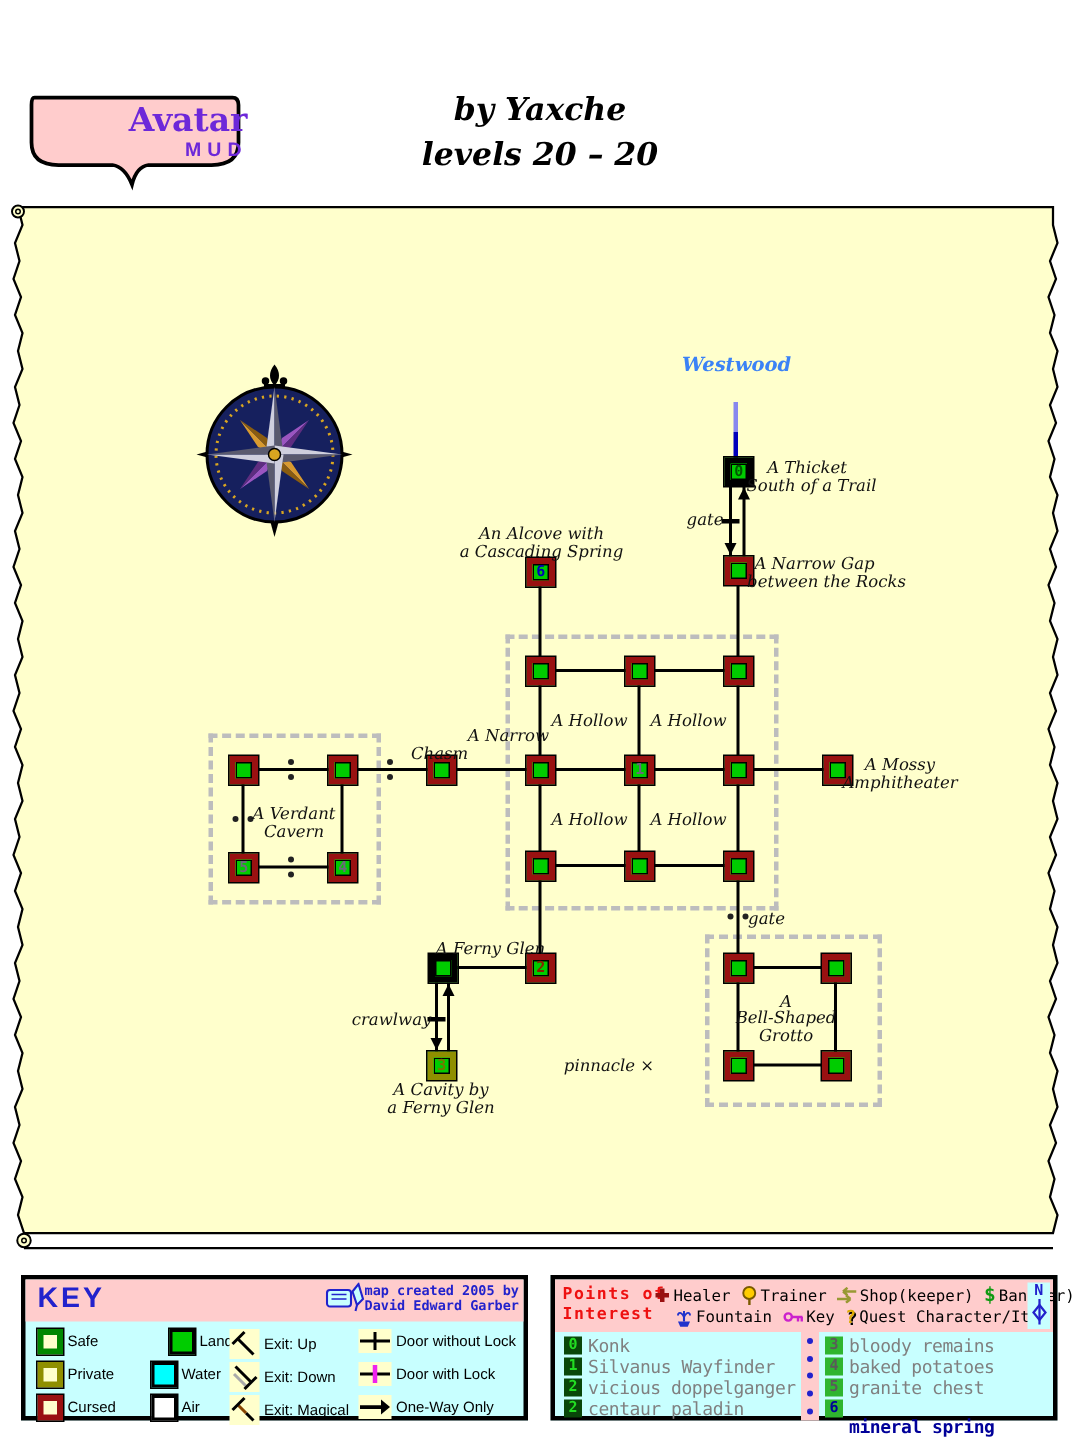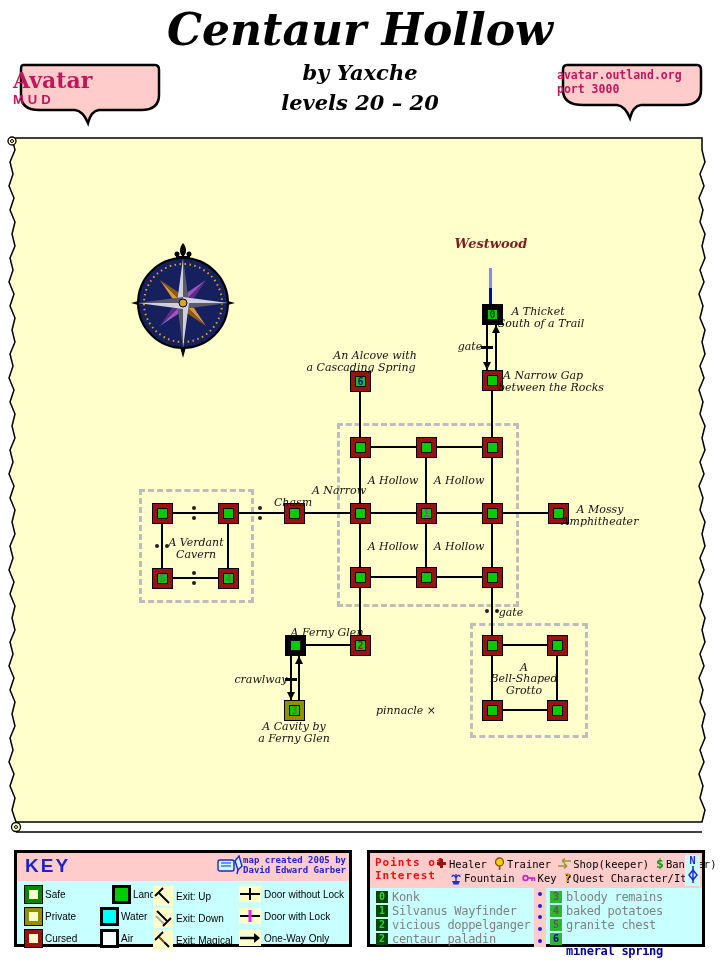--- a/index.html
+++ b/index.html
@@ -8,21 +8,21 @@
 
   
   .title{position:absolute;left:0;top:4px;width:720px;text-align:center;
          font:bold italic 44px "DejaVu Serif",serif;color:#000;}
   .byline{position:absolute;left:0;top:60px;width:720px;text-align:center;
           font:bold italic 21px "DejaVu Serif",serif;}
   .levels{position:absolute;left:0;top:90px;width:720px;text-align:center;
           font:bold italic 21px "DejaVu Serif",serif;}
   .badge{position:absolute;}
   .badge svg{position:absolute;left:0;top:0;}
-  .badge .b1,.badge .b2{position:absolute;left:0;width:100%;text-align:left;color:#be185d;}
+  .badge .b1,.badge .b2{position:absolute;left:0;width:100%;text-align:right;color:#6d28d9;}
   .badge-left{left:13px;top:62px;width:152px;height:68px;}
   .badge-left .b1{top:5px;font:bold 22px "DejaVu Serif",serif;}
   .badge-left .b2{top:30px;font:bold 13px "Liberation Sans",sans-serif;letter-spacing:4px;}
   .badge-right{left:557px;top:62px;width:150px;height:64px;}
   .badge-right .b1{top:6px;font:bold 11.5px "DejaVu Sans Mono",monospace;}
   .badge-right .b2{top:20px;font:bold 11.5px "DejaVu Sans Mono",monospace;}
 
   
   #parchment{position:absolute;left:0;top:0;width:720px;height:960px;pointer-events:none;}
   #map-layer{position:absolute;left:0;top:0;width:720px;height:960px;}
@@ -35,37 +35,37 @@
   .arr-down{border-left:4px solid transparent;border-right:4px solid transparent;border-top:8px solid #000;}
   .room{position:absolute;width:19px;height:19px;box-sizing:border-box;background:#00cc00;
         border:4px solid #000;outline:1px solid #000;box-shadow:inset 0 0 0 1px #000;}
   .b-cursed{border-color:#991111;}
   .b-normal{border-color:#000000;}
   .b-private{border-color:#8f8f00;}
   .rnum{position:absolute;left:0;right:0;top:0;text-align:center;
         font:bold 10px/11px "DejaVu Sans Mono",monospace;}
   .mlabel{position:absolute;transform:translateX(-50%);white-space:nowrap;
           font:italic 11px "DejaVu Serif",serif;color:#111;}
-  .mlabel.region{font:bold italic 13px "DejaVu Serif",serif;color:#7f1d1d;text-align:right;}
+  .mlabel.region{font:bold italic 13px "DejaVu Serif",serif;color:#3b82f6;text-align:right;}
 
   
   .panel{position:absolute;top:850px;height:97px;box-sizing:border-box;
          border:3px solid #000;background:#c8ffff;}
   .key-panel{left:14px;width:338px;}
   .poi-panel{left:367px;width:338px;}
 
   .kp-head{position:absolute;left:0;top:0;right:0;height:28px;background:#ffcccc;}
   .kp-title{position:absolute;left:8px;top:2px;font:bold 19px "Liberation Sans",sans-serif;
             color:#2222cc;letter-spacing:2px;}
   .kp-rand{position:absolute;left:58px;top:1px;height:25px;display:flex;align-items:center;gap:6px;
            background:#c8ffff;border-radius:13px;padding:0 10px 0 5px;
            font:11px "Liberation Sans",sans-serif;color:#000;}
   .rand-circle{display:inline-block;width:14px;height:14px;border:3px dashed #000;
                border-radius:50%;background:#ffffcc;}
-  .kp-credit{position:absolute;right:3px;top:2px;display:flex;gap:0;}
+  .kp-credit{position:absolute;right:3px;top:2px;display:flex;align-items:center;gap:0;}
   .kp-credit .ct{font:bold 9px/10px "DejaVu Sans Mono",monospace;color:#2222cc;text-align:left;}
   .kcell{position:absolute;display:flex;align-items:center;gap:3px;white-space:nowrap;
          font:10px "Liberation Sans",sans-serif;color:#000;}
   .sw{width:17px;height:17px;box-sizing:border-box;outline:1px solid #000;background:#ffffcc;flex:none;}
   .sw-safe{border:4px solid #008800;}
   .sw-private{border:4px solid #8f8f00;}
   .sw-cursed{border:4px solid #991111;}
   .sw-land{background:#00cc00;border:2px solid #000;}
   .sw-water{background:#00ffff;border:2px solid #000;}
   .sw-air{background:#ffffff;border:2px solid #000;}
@@ -96,39 +96,31 @@
   .hl{color:#000099;font-weight:bold;margin-top:24px;}
   .poi-sep{position:absolute;left:164px;top:35px;width:12px;height:59px;background:#ffcccc;
            display:flex;flex-direction:column;align-items:center;justify-content:space-around;}
   .sepdot{width:4px;height:4px;border-radius:50%;background:#2222cc;}
 </style>
 </head>
 <body>
 
 <div class="page">
 
-  <div class="title">Centaur Hollow</div>
   <div class="byline">by Yaxche</div>
   <div class="levels">levels 20 – 20</div>
 
   <div class="badge badge-left">
     <svg width="152" height="68" viewBox="0 0 152 68">
       <path d="M10,3 H142 Q146,3 146,8 V33 Q146,48 128,48 H86 Q78,49 75,61 Q70,49 62,48 H26 Q8,48 8,33 V8 Q8,3 10,3 Z" fill="#ffcccc" stroke="#000" stroke-width="2.5"></path>
     </svg>
     <span class="b1">Avatar</span>
     <span class="b2">MUD</span>
   </div>
 
-  <div class="badge badge-right">
-    <svg width="150" height="64" viewBox="0 0 150 64">
-      <path d="M10,3 H140 Q144,3 144,8 V28 Q144,43 126,43 H84 Q76,44 73,56 Q68,44 60,43 H26 Q6,43 6,28 V8 Q6,3 10,3 Z" fill="#ffcccc" stroke="#000" stroke-width="2.5"></path>
-    </svg>
-    <span class="b1">avatar.outland.org</span>
-    <span class="b2">port 3000</span>
-  </div>
 
   <svg id="parchment">
     <path id="parch-path" fill="#ffffcc" stroke="#000" stroke-width="1.5" d="M16,138 L702,138 L702,150 L705,162 L700,174 L704,186 L699,198 L703,210 L700,222 L705,234 L702,246 L705,258 L700,270 L704,282 L699,294 L703,306 L700,318 L705,330 L702,342 L705,354 L700,366 L704,378 L699,390 L703,402 L700,414 L705,426 L702,438 L705,450 L700,462 L704,474 L699,486 L703,498 L700,510 L705,522 L702,534 L705,546 L700,558 L704,570 L699,582 L703,594 L700,606 L705,618 L702,630 L705,642 L700,654 L704,666 L699,678 L703,690 L700,702 L705,714 L702,726 L705,738 L700,750 L704,762 L699,774 L703,786 L700,798 L705,810 L702,822 L16,822 L12,810 L15,798 L10,786 L14,774 L9,762 L13,750 L10,738 L15,726 L12,714 L15,702 L10,690 L14,678 L9,666 L13,654 L10,642 L15,630 L12,618 L15,606 L10,594 L14,582 L9,570 L13,558 L10,546 L15,534 L12,522 L15,510 L10,498 L14,486 L9,474 L13,462 L10,450 L15,438 L12,426 L15,414 L10,402 L14,390 L9,378 L13,366 L10,354 L15,342 L12,330 L15,318 L10,306 L14,294 L9,282 L13,270 L10,258 L15,246 L12,234 L15,222 L10,210 L14,198 L9,186 L13,174 L10,162 L15,150 L12,138 Z"></path>
     <line x1="16" y1="832" x2="702" y2="832" stroke="#000" stroke-width="1.5"></line>
     <circle cx="12" cy="141" r="4" fill="#ffffcc" stroke="#000" stroke-width="1.3"></circle>
     <circle cx="12" cy="141" r="1.5" fill="none" stroke="#000" stroke-width="1"></circle>
     <circle cx="16" cy="827" r="4.5" fill="#ffffcc" stroke="#000" stroke-width="1.3"></circle>
     <circle cx="16" cy="827" r="1.5" fill="none" stroke="#000" stroke-width="1"></circle>
     <g transform="translate(131,243)">
       <path d="M52,0 C48,5 48,10 52,14 C56,10 56,5 52,0 Z" fill="#000"></path>
@@ -242,21 +234,21 @@
       <div class="room b-cursed" style="position: absolute; left: 483px; top: 636px;"></div>
       <div class="room b-cursed" style="position: absolute; left: 548px; top: 636px;"></div>
       <div class="room b-cursed" style="position: absolute; left: 483px; top: 701px;"></div>
       <div class="room b-cursed" style="position: absolute; left: 548px; top: 701px;"></div>
       <div class="mlabel region" style="position: absolute; left: 491px; top: 236px;">Westwood</div>
       <div class="mlabel" style="position: absolute; left: 538px; top: 305px;">A Thicket</div>
       <div class="mlabel" style="position: absolute; left: 541px; top: 317px;">South of a Trail</div>
       <div class="mlabel" style="position: absolute; left: 470px; top: 340px;">gate</div>
       <div class="mlabel" style="position: absolute; left: 543px; top: 369px;">A Narrow Gap</div>
       <div class="mlabel" style="position: absolute; left: 551px; top: 381px;">between the Rocks</div>
-      <div class="mlabel" style="position: absolute; left: 375px; top: 349px; font-style: italic;">An Alcove with</div>
+      <div class="mlabel" style="position: absolute; left: 361px; top: 349px; font-style: italic;">An Alcove with</div>
       <div class="mlabel" style="position: absolute; left: 361px; top: 361px;">a Cascading Spring</div>
       <div class="mlabel" style="position: absolute; left: 293px; top: 484px; margin-left: 46px;">A Narrow</div>
       <div class="mlabel" style="position: absolute; left: 293px; top: 496px;">Chasm</div>
       <div class="mlabel" style="position: absolute; left: 600px; top: 503px;">A Mossy</div>
       <div class="mlabel" style="position: absolute; left: 600px; top: 515px;">Amphitheater</div>
       <div class="mlabel" style="position: absolute; left: 196px; top: 536px;">A Verdant</div>
       <div class="mlabel" style="position: absolute; left: 196px; top: 548px; text-align: center;">Cavern</div>
       <div class="mlabel" style="position: absolute; left: 393px; top: 474px;">A Hollow</div>
       <div class="mlabel" style="position: absolute; left: 459px; top: 474px;">A Hollow</div>
       <div class="mlabel" style="position: absolute; left: 393px; top: 540px;">A Hollow</div>

